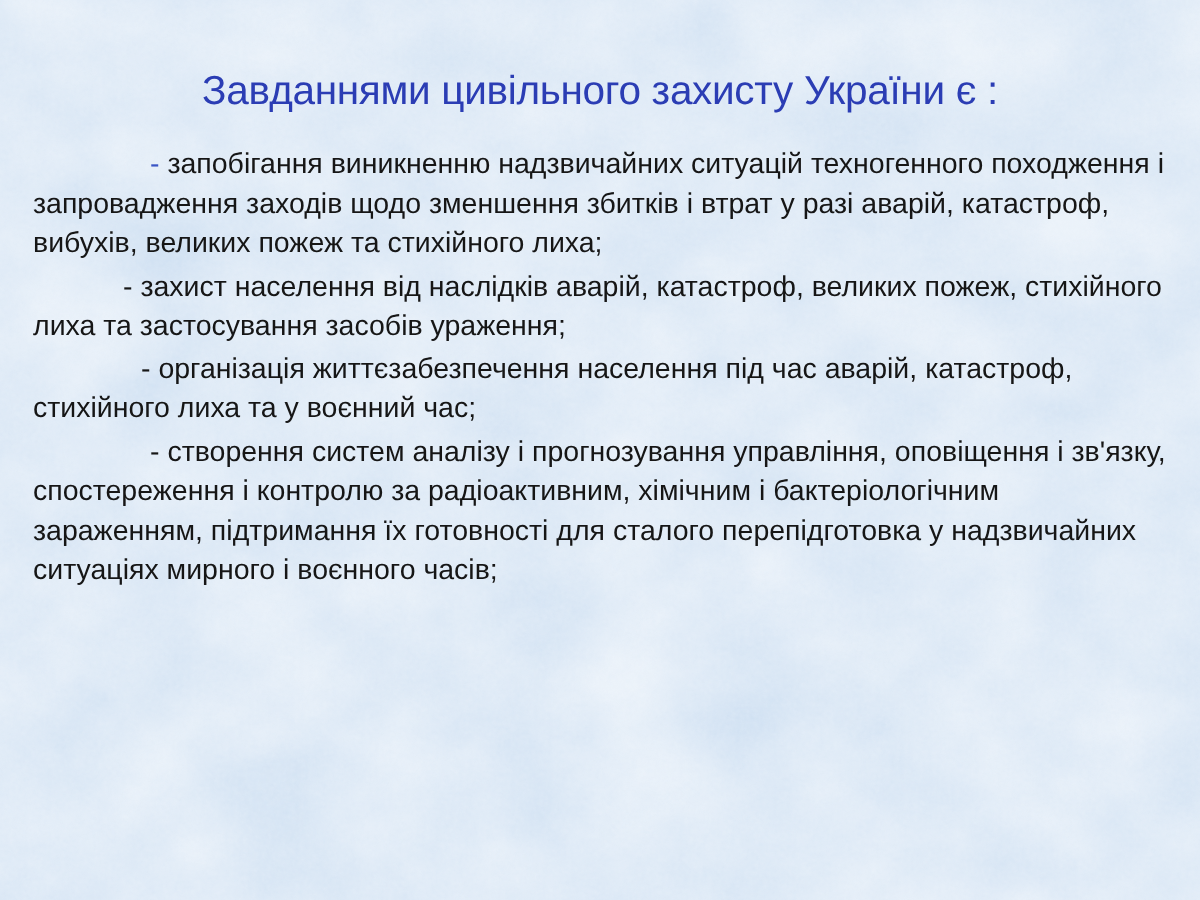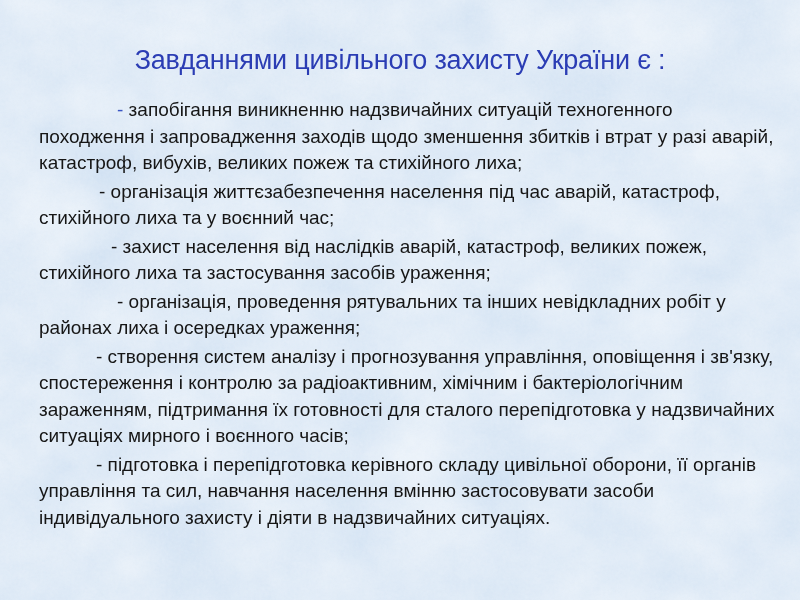--- a/index.html
+++ b/index.html
@@ -21,21 +21,20 @@
     font-weight:400;
     letter-spacing:-0.2px;
     color:var(--title,#2b3db4);
   }
   .bullets{
     margin-top:22px;
     padding:0 18px 0 22px;
     font-size:19px;
     line-height:26.5px;
     color:var(--body,#161616);
-    margin-left:17px;
   }
   .bullets p{margin:0 0 2px 0;text-align:left;}
   
   .bullets p:nth-of-type(1){text-indent:78px;}
   .bullets p:nth-of-type(2){text-indent:60px;}
   .bullets p:nth-of-type(3){text-indent:72px;}
   .bullets p:nth-of-type(4){text-indent:78px;}
   .bullets p:nth-of-type(5){text-indent:57px;}
   .bullets p:nth-of-type(6){text-indent:57px;}
   .bullets p:nth-of-type(7){text-indent:57px;margin-top:3px;}
@@ -63,25 +62,23 @@
 
   <div class="content">
 
     <h1 class="title">Завданнями цивільного захисту України є :</h1>
 
     <div class="bullets">
 
       <p><span class="dash">-</span> <span>запобігання виникненню надзвичайних ситуацій техногенного походження і запровадження заходів щодо зменшення збитків і втрат у разі аварій, катастроф, вибухів, великих пожеж та стихійного лиха;</span></p>
 
 
+      <p><span class="dash">-</span> <span>захист населення від наслідків аварій, катастроф, великих пожеж, стихійного лиха та застосування засобів ураження;</span></p>
+
       <p><span class="dash">-</span> <span>організація життєзабезпечення населення під час аварій, катастроф, стихійного лиха та у воєнний час;</span></p>
 
-      <p><span class="dash">-</span> <span>захист населення від наслідків аварій, катастроф, великих пожеж, стихійного лиха та застосування засобів ураження;</span></p>
-
-      <p><span class="dash">-</span> <span>організація, проведення рятувальних та інших невідкладних робіт у районах лиха і осередках ураження;</span></p>
 
       <p><span class="dash">-</span> <span>створення систем аналізу і прогнозування управління, оповіщення і зв'язку, спостереження і контролю за радіоактивним, хімічним і бактеріологічним зараженням, підтримання їх готовності для сталого перепідготовка у надзвичайних ситуаціях мирного і воєнного часів;</span></p>
 
-      <p><span class="dash">-</span> <span>підготовка і перепідготовка керівного складу цивільної оборони, її органів управління та сил, навчання населення вмінню застосовувати засоби індивідуального захисту і діяти в надзвичайних ситуаціях.</span></p>
 
     </div>
   </div>
 </div>
 
 </body></html>

